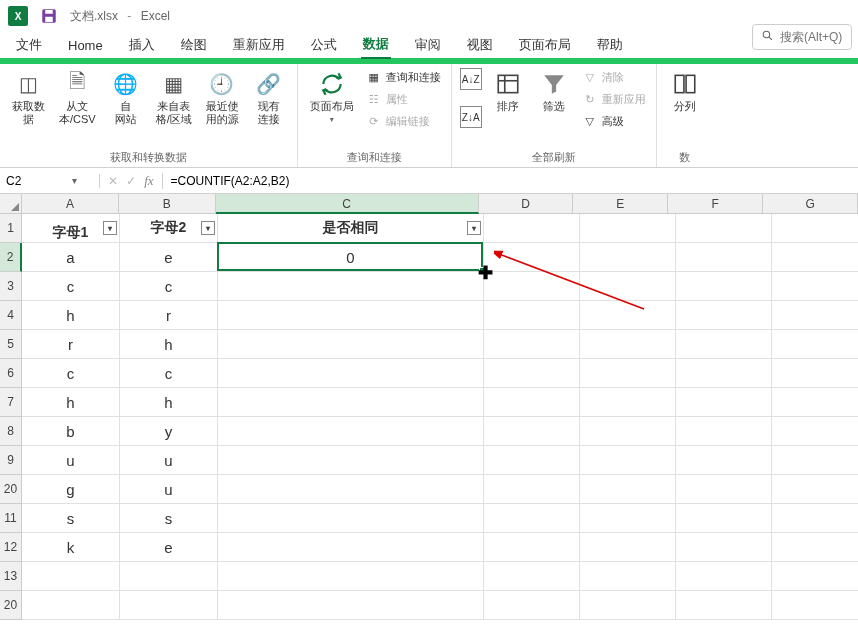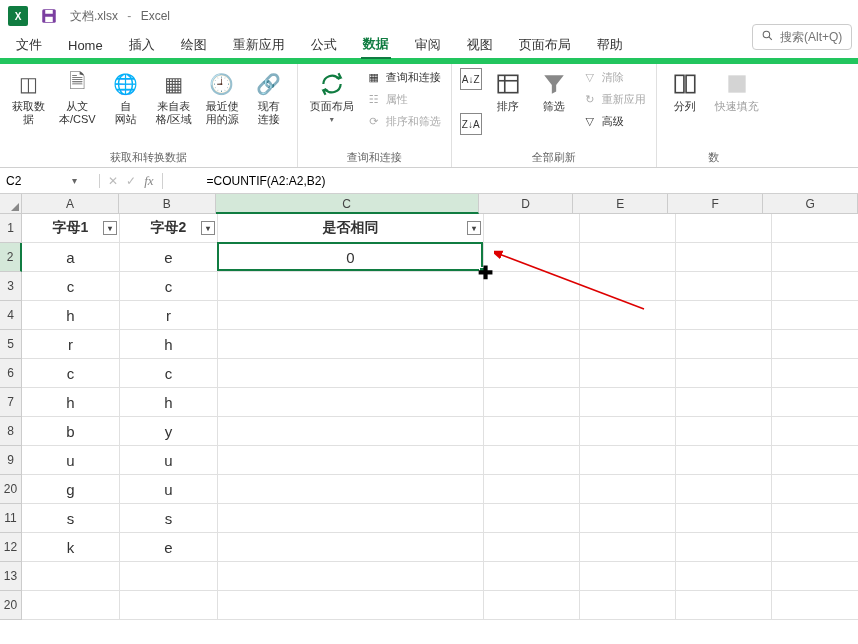--- a/index.html
+++ b/index.html
@@ -35,21 +35,21 @@
 .small-item.disabled { color: #aaa; }
 .small-ico { width: 16px; height: 16px; display: flex; align-items: center; justify-content: center; }
 
 
 .fx-row { display: flex; align-items: center; height: 26px; border-bottom: 1px solid #d0d0d0; }
 .name-box { width: 100px; border-right: 1px solid #d0d0d0; display: flex; align-items: center; padding: 0 6px; gap: 6px; }
 .name-box input { border: none; outline: none; width: 60px; font-size: 12px; }
 .name-box .dd { color: #666; font-size: 10px; }
 .fx-controls { display: flex; align-items: center; gap: 8px; padding: 0 8px; border-right: 1px solid #d0d0d0; color: #888; }
 .fx-label { font-style: italic; font-family: "Times New Roman", serif; font-size: 13px; }
-.formula-input { flex: 1; padding: 0 8px; margin-left: 36px; }
+.formula-input { flex: 1; padding: 0 8px; }
 .formula-input input { border: none; outline: none; width: 100%; font-size: 12px; }
 
 
 .grid-wrap { position: relative; }
 .corner { position: absolute; left: 0; top: 0; width: 22px; height: 20px; background: #f0f0f0; border-right: 1px solid #ccc; border-bottom: 1px solid #ccc; }
 .corner::after { content: ""; position: absolute; right: 2px; bottom: 2px; border-left: 8px solid transparent; border-bottom: 8px solid #888; }
 .col-headers { display: flex; margin-left: 22px; height: 20px; }
 .col-h { background: #f0f0f0; border-right: 1px solid #ccc; border-bottom: 1px solid #ccc; text-align: center; font-size: 12px; line-height: 20px; color: #444; }
 .col-h.sel { background: #d4e8d9; border-bottom: 2px solid #107c41; }
 .row-headers { position: absolute; left: 0; top: 20px; width: 22px; }
@@ -168,30 +168,30 @@
         <div class="small-item">
             <span class="small-ico">▦</span>
             <span>查询和连接</span>
           </div>
         <div class="small-item disabled">
             <span class="small-ico">☷</span>
             <span>属性</span>
           </div>
         <div class="small-item disabled">
             <span class="small-ico">⟳</span>
-            <span>排序和筛选</span>
+            <span>编辑链接</span>
           </div>
       </div>
     </div>
     <div class="group-label">查询和连接</div>
   </div>
 
   <div class="group">
     <div class="group-inner">
-      <div class="small-stack" style="gap:23px">
+      <div class="small-stack" style="gap:16px">
         <span class="small-ico" style="width:22px;height:22px;border:1px solid #888;font-size:10px;display:flex;align-items:center;justify-content:center">A↓Z</span>
         <span class="small-ico" style="width:22px;height:22px;border:1px solid #888;font-size:10px;display:flex;align-items:center;justify-content:center">Z↓A</span>
       </div>
       <div class="rbtn">
         <span class="ico">
             <svg width="26" height="26" viewBox="0 0 24 24" fill="none" stroke="#444" stroke-width="1.5">
               <rect x="3" y="4" width="18" height="16"></rect>
               <line x1="3" y1="9" x2="21" y2="9"></line>
               <line x1="9" y1="4" x2="9" y2="20"></line>
             </svg>
@@ -227,28 +227,20 @@
   <div class="group" style="border-right:none">
     <div class="group-inner">
       <div class="rbtn">
         <span class="ico">
             <svg width="26" height="26" viewBox="0 0 24 24" fill="none" stroke="#444" stroke-width="1.5">
               <rect x="3" y="4" width="8" height="16"></rect>
               <rect x="13" y="4" width="8" height="16"></rect>
             </svg>
           </span>
         <span class="lbl">分列</span>
-      </div>
-      <div class="rbtn" style="opacity:.5">
-        <span class="ico">
-            <svg width="26" height="26" viewBox="0 0 24 24" fill="#aaa">
-              <rect x="4" y="4" width="16" height="16"></rect>
-            </svg>
-          </span>
-        <span class="lbl">快速填充</span>
       </div>
     </div>
     <div class="group-label">数</div>
   </div>
 
 </div>
 
 <div class="fx-row">
   <div class="name-box">
     <input id="nb-input" value="C2" style="">
@@ -285,21 +277,21 @@
       <div class="row-h">7</div>
       <div class="row-h">8</div>
       <div class="row-h">9</div>
       <div class="row-h">20</div>
       <div class="row-h">11</div>
       <div class="row-h">12</div>
       <div class="row-h">13</div>
       <div class="row-h">20</div>
     </div>
   <div class="cells" id="cells">
-      <div class="cell header-cell" style="left: 0px; top: 0px; width: 98px; height: 29px;">
+      <div class="cell header-cell" style="left: 0px; top: 0px; width: 98px; height: 29px; align-items: flex-end;">
         <span>字母1</span>
         <span class="filter-btn">▾</span>
       </div>
       <div class="cell header-cell" style="left: 98px; top: 0px; width: 98px; height: 29px;">
         <span>字母2</span>
         <span class="filter-btn">▾</span>
       </div>
       <div class="cell header-cell" style="left: 196px; top: 0px; width: 266px; height: 29px;">
         <span>是否相同</span>
         <span class="filter-btn">▾</span>

